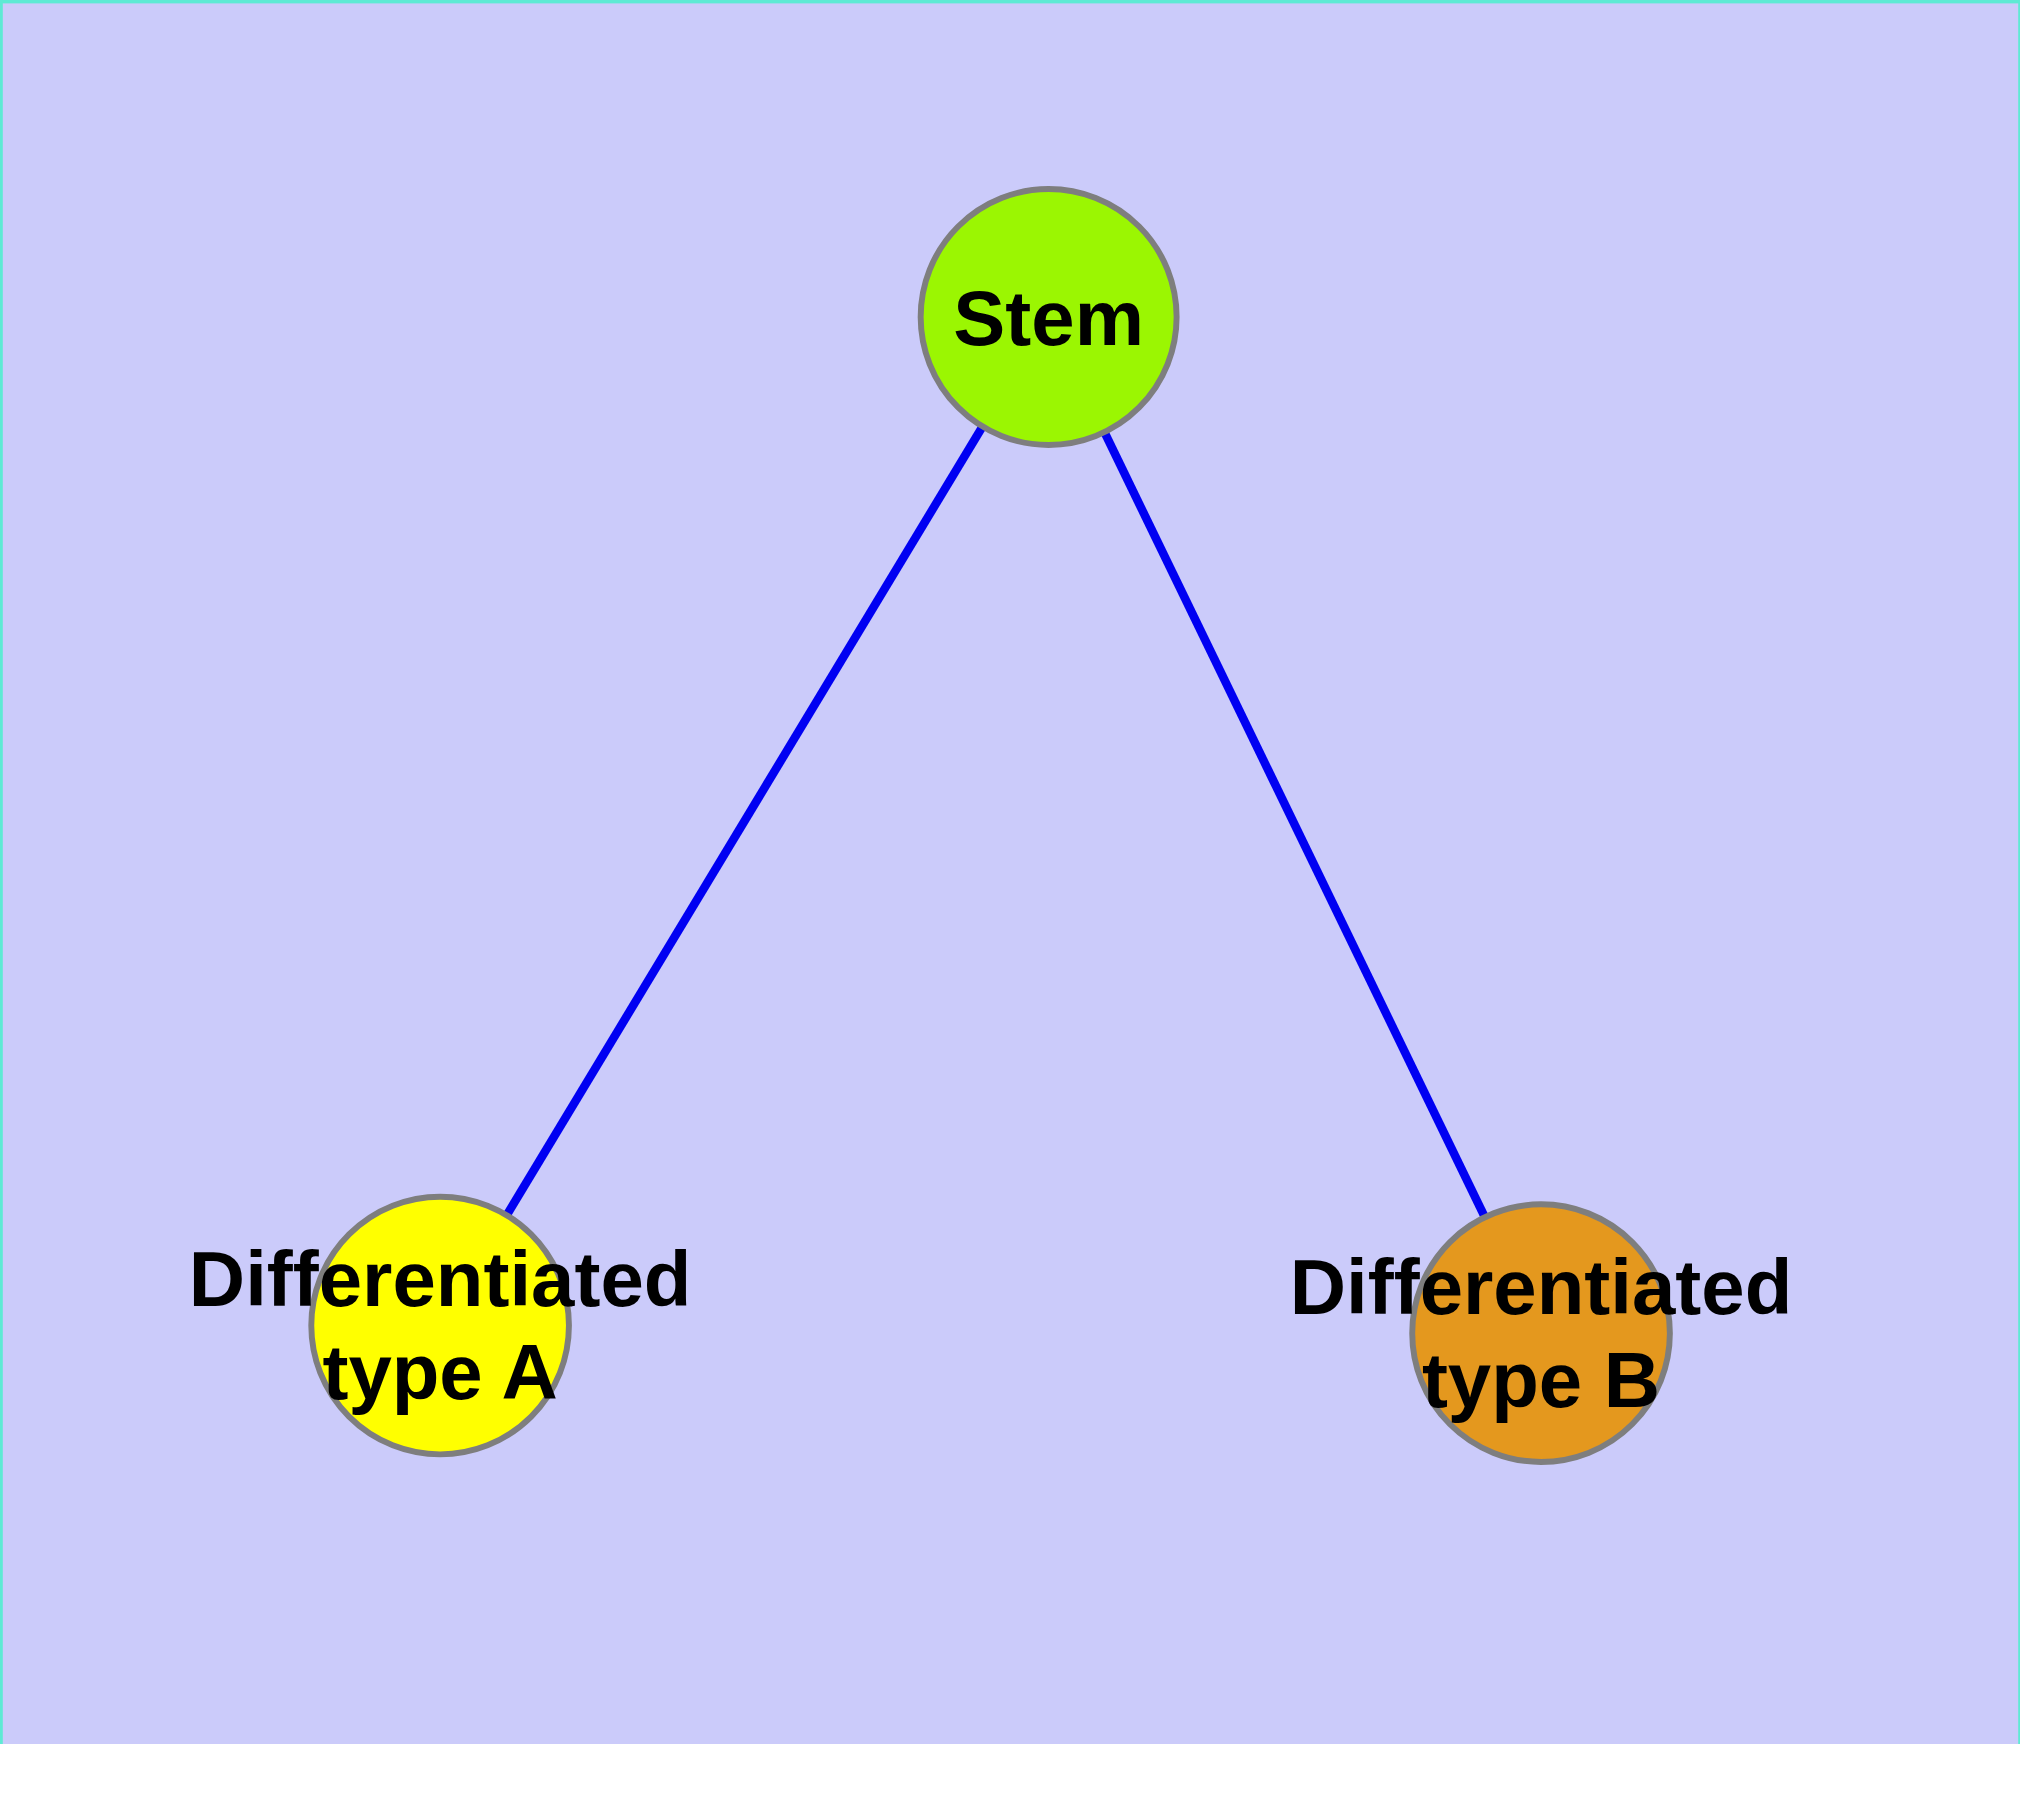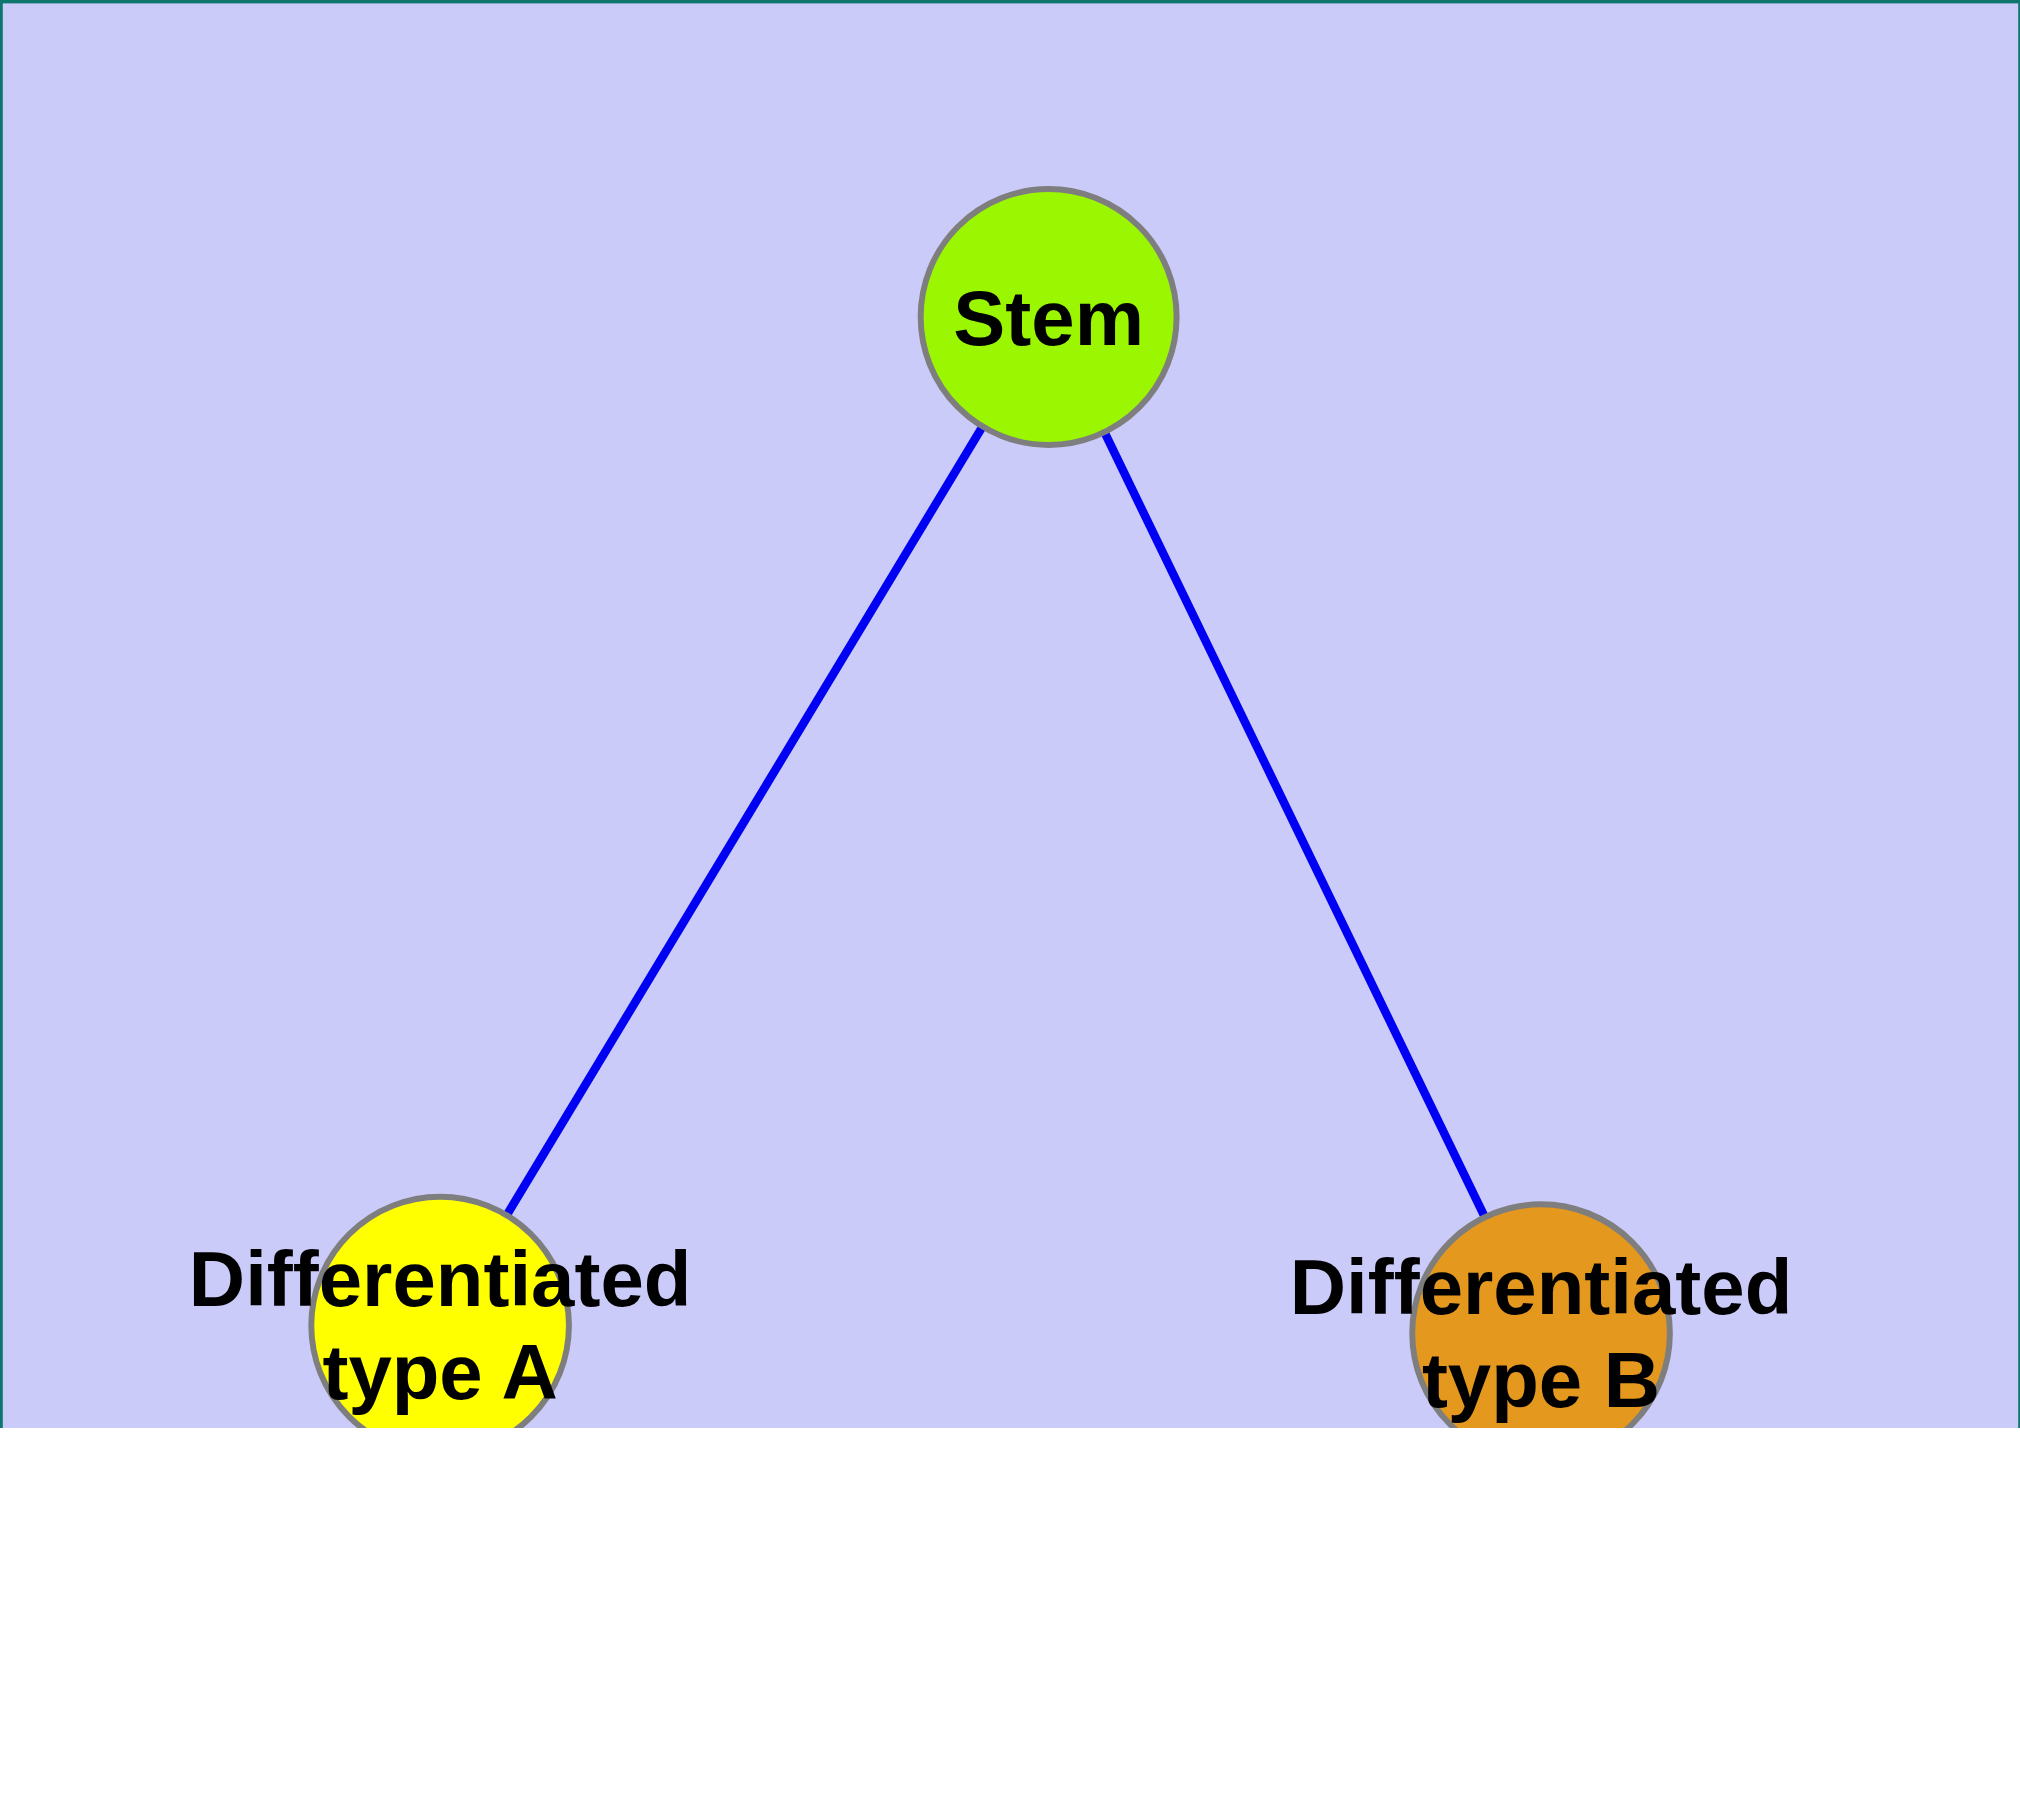--- a/index.html
+++ b/index.html
@@ -3,22 +3,22 @@
 <meta charset="utf-8">
 <style>
   html, body {
     margin: 0;
     padding: 0;
     background: #ffffff;
   }
   #stage {
     position: relative;
     width: 2021px;
-    height: 1428px;
-    background: #0f766e;
+    height: 1744px;
+    background: #5eead4;
     overflow: hidden;
     font-family: "Liberation Sans", sans-serif;
   }
   #stage svg {
     position: absolute;
     left: 0;
     top: 0;
     display: block;
   }
   .node-label {

